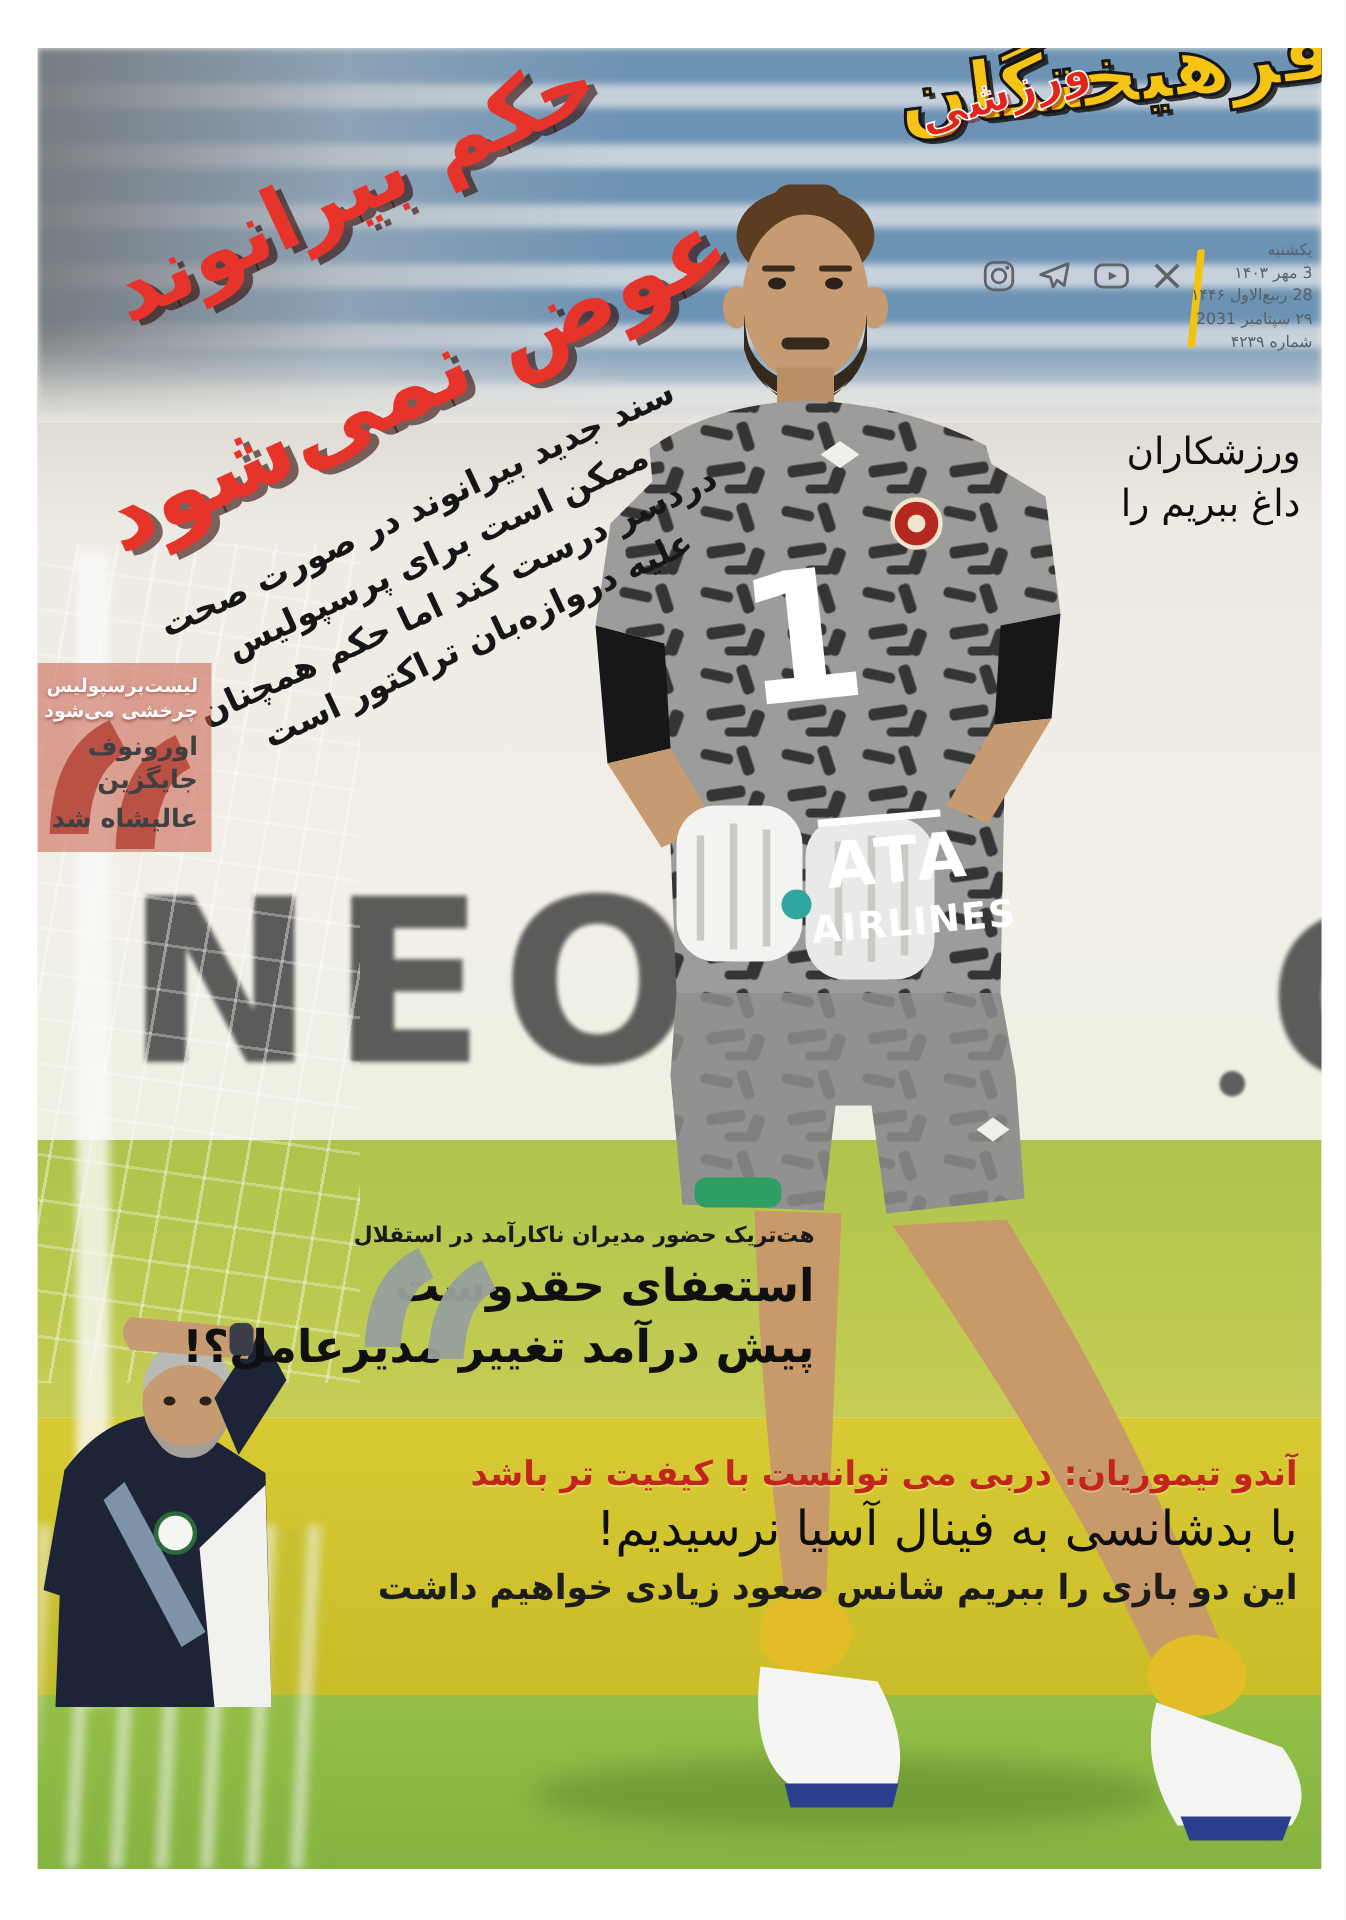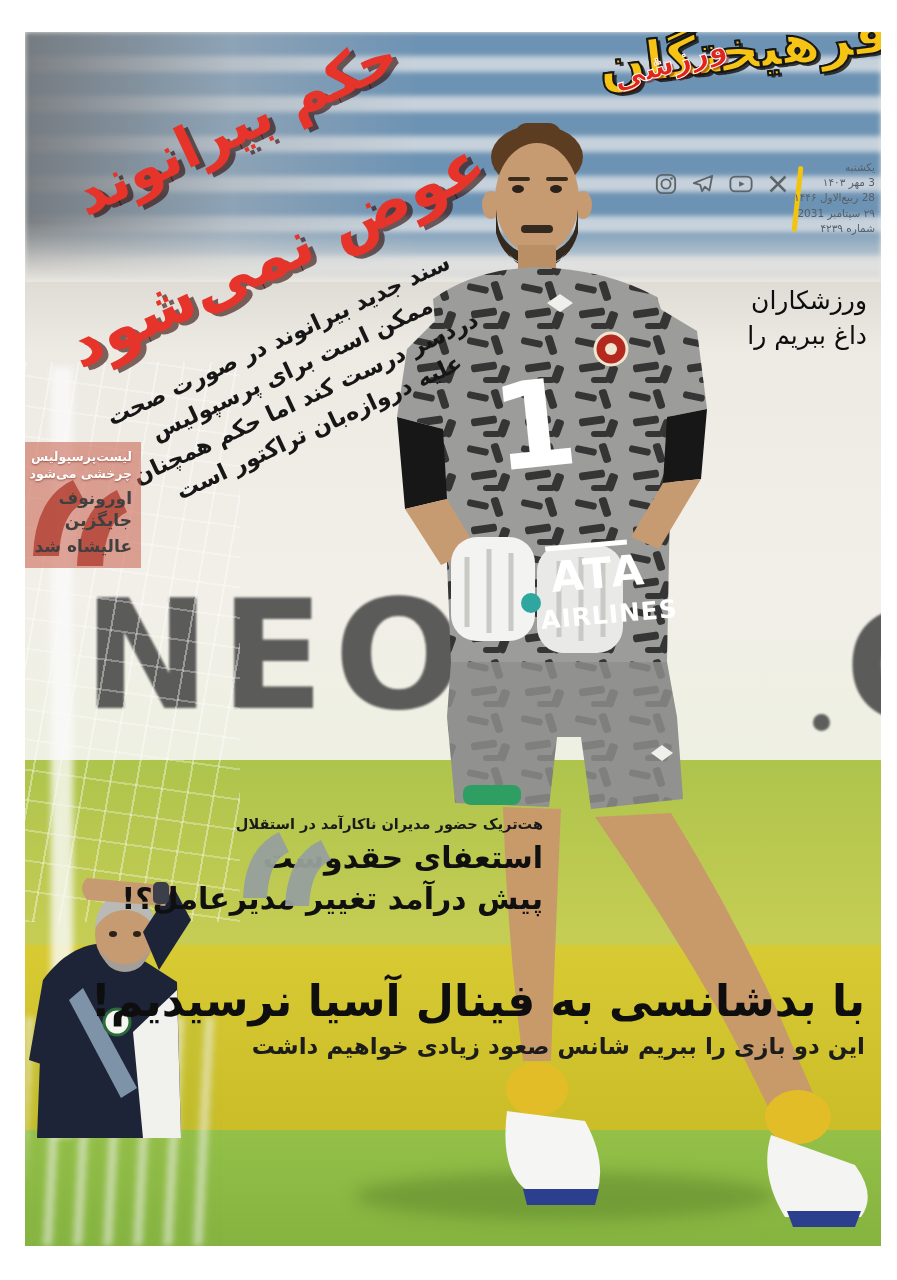--- a/index.html
+++ b/index.html
@@ -88,21 +88,21 @@
   
   .quote-block{position:absolute;left:0;top:742px;width:518px;direction:rtl;text-align:right;margin-top:40px;}
   .quote-block .q-glyph{position:absolute;left:218px;top:14px;opacity:.95;}
   .qb-kicker{font-size:14.5px;font-weight:bold;color:#1a1a1a;line-height:1.4;white-space:nowrap;}
   .qb-t1{font-size:30px;font-weight:bold;color:#101010;line-height:1.35;white-space:nowrap;margin-top:4px;}
   .qb-t2{font-size:30px;font-weight:bold;color:#101010;line-height:1.3;white-space:nowrap;}
   
   .bottom-block{position:absolute;left:0;top:938px;width:840px;direction:rtl;text-align:right;}
   .bb-kicker{font-size:22.5px;font-weight:bold;color:#c2251c;white-space:nowrap;
     text-shadow:0 1px 0 rgba(255,255,200,.3);}
-  .bb-headline{font-size:44px;font-weight:bold;color:#0e0e0e;white-space:nowrap;line-height:1.12;
+  .bb-headline{font-size:32px;font-weight:normal;color:#0e0e0e;white-space:nowrap;line-height:1.12;
     margin-top:6px;letter-spacing:-1px;padding-left:10px;}
   .bb-deck{font-size:23px;font-weight:bold;color:#1c1c1c;white-space:nowrap;margin-top:8px;margin-left:18px;}
   .figure{position:absolute;}
 </style>
 </head>
 <body>
 
 <div class="photo">
 
   <div class="seats"></div>
@@ -282,17 +282,18 @@
         <path d="M0,70 Q2,20 36,4 L46,24 Q26,32 24,70 Z"></path>
         <path d="M42,78 Q44,28 78,12 L88,32 Q68,40 66,78 Z"></path>
       </g>
     </svg>
     <div class="qb-kicker">هت‌تریک حضور مدیران ناکارآمد در استقلال</div>
     <div class="qb-t1">استعفای حقدوست</div>
     <div class="qb-t2">پیش درآمد تغییر مدیرعامل؟!</div>
   </div>
 
   <div class="bottom-block">
+    <div class="bb-kicker">آندو تیموریان: دربی می توانست با کیفیت تر باشد</div>
     <div class="bb-headline">با بدشانسی به فینال آسیا نرسیدیم!</div>
     <div class="bb-deck">این دو بازی را ببریم شانس صعود زیادی خواهیم داشت</div>
   </div>
 
 </div>
 
 </body></html>

